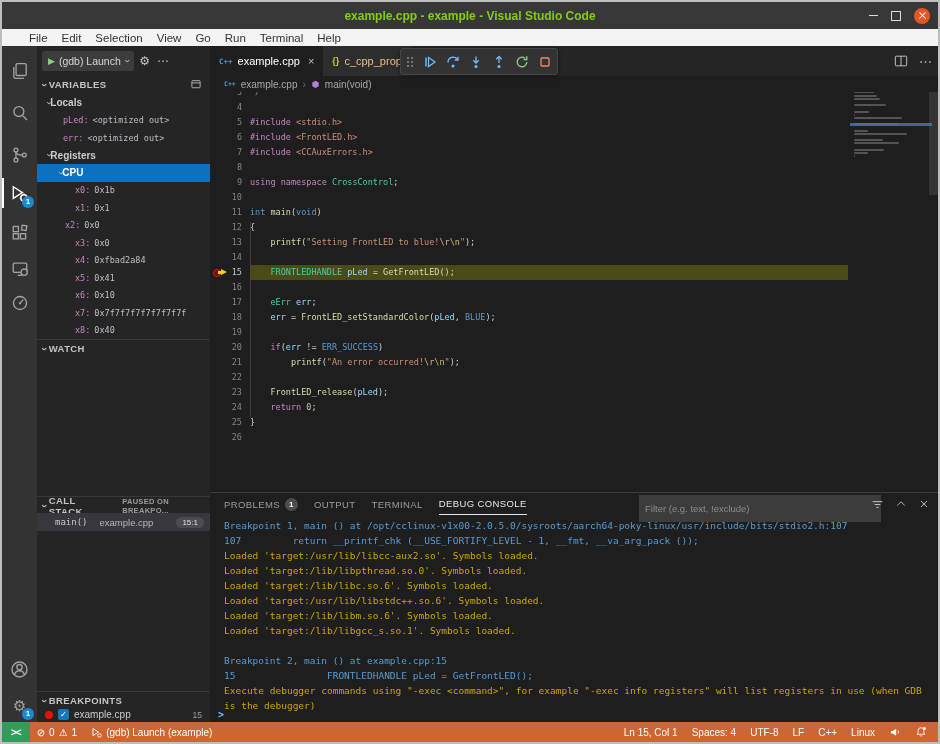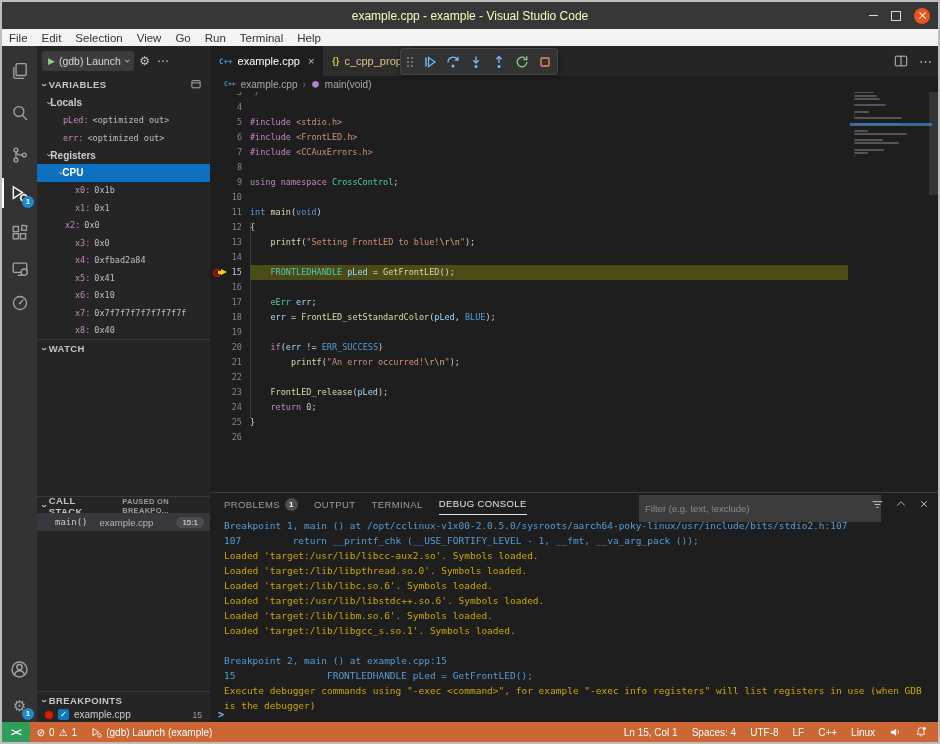--- a/index.html
+++ b/index.html
@@ -1,30 +1,30 @@
 <!DOCTYPE html>
 <html><head>
 <meta charset="utf-8">
 <style>
   html,body{margin:0;padding:0;background:#9a9a9a;}
   .win{position:relative;width:940px;height:744px;box-sizing:border-box;border:2px solid #BEBEBE;
        background:#1E1E1E;font-family:"Liberation Sans",sans-serif;overflow:hidden;}
   
   .titlebar{position:absolute;left:0;top:0;right:0;height:27px;background:#373737;
             display:flex;align-items:center;justify-content:center;}
-  .title{color:#fef9c3;font-size:12px;font-weight:400;}
+  .title{color:#84cc16;font-size:12px;font-weight:700;}
   .winctl{position:absolute;right:8px;top:0;height:27px;display:flex;align-items:center;gap:13px;}
   .ctl-min{width:9px;height:1px;background:#DADADA;}
   .ctl-max{width:8px;height:8px;border:1px solid #DADADA;}
   .ctl-close{width:16px;height:16px;border-radius:50%;background:#E95420;position:relative;}
   .ctl-close::before,.ctl-close::after{content:'';position:absolute;left:3.5px;top:7.5px;width:9px;height:1.4px;background:#fff;}
   .ctl-close::before{transform:rotate(45deg);} .ctl-close::after{transform:rotate(-45deg);}
   
   .menubar{position:absolute;left:0;top:27px;right:0;height:17px;background:#F4F4F4;
-           display:flex;align-items:center;padding-left:0;}
+           display:flex;align-items:center;padding-left:20px;}
   .menu-item{font-size:11.5px;color:#333;padding:0 7px;}
   
   .main{position:absolute;left:0;top:44px;right:0;bottom:20px;}
   
   .activitybar{position:absolute;left:0;top:0;width:35px;height:100%;background:#333333;}
   .act{position:absolute;left:0;width:35px;height:30px;display:flex;align-items:center;justify-content:center;color:#9FA2A6;}
   .act.active{color:#FFFFFF;box-shadow:inset 2px 0 0 #FFFFFF;}
   .act svg{stroke:currentColor;fill:none;stroke-width:1.2;}
   .abadge{position:absolute;right:3px;bottom:0px;min-width:12px;height:12px;border-radius:7px;background:#2188CF;
           color:#fff;font-size:8px;line-height:12px;text-align:center;font-weight:700;}

